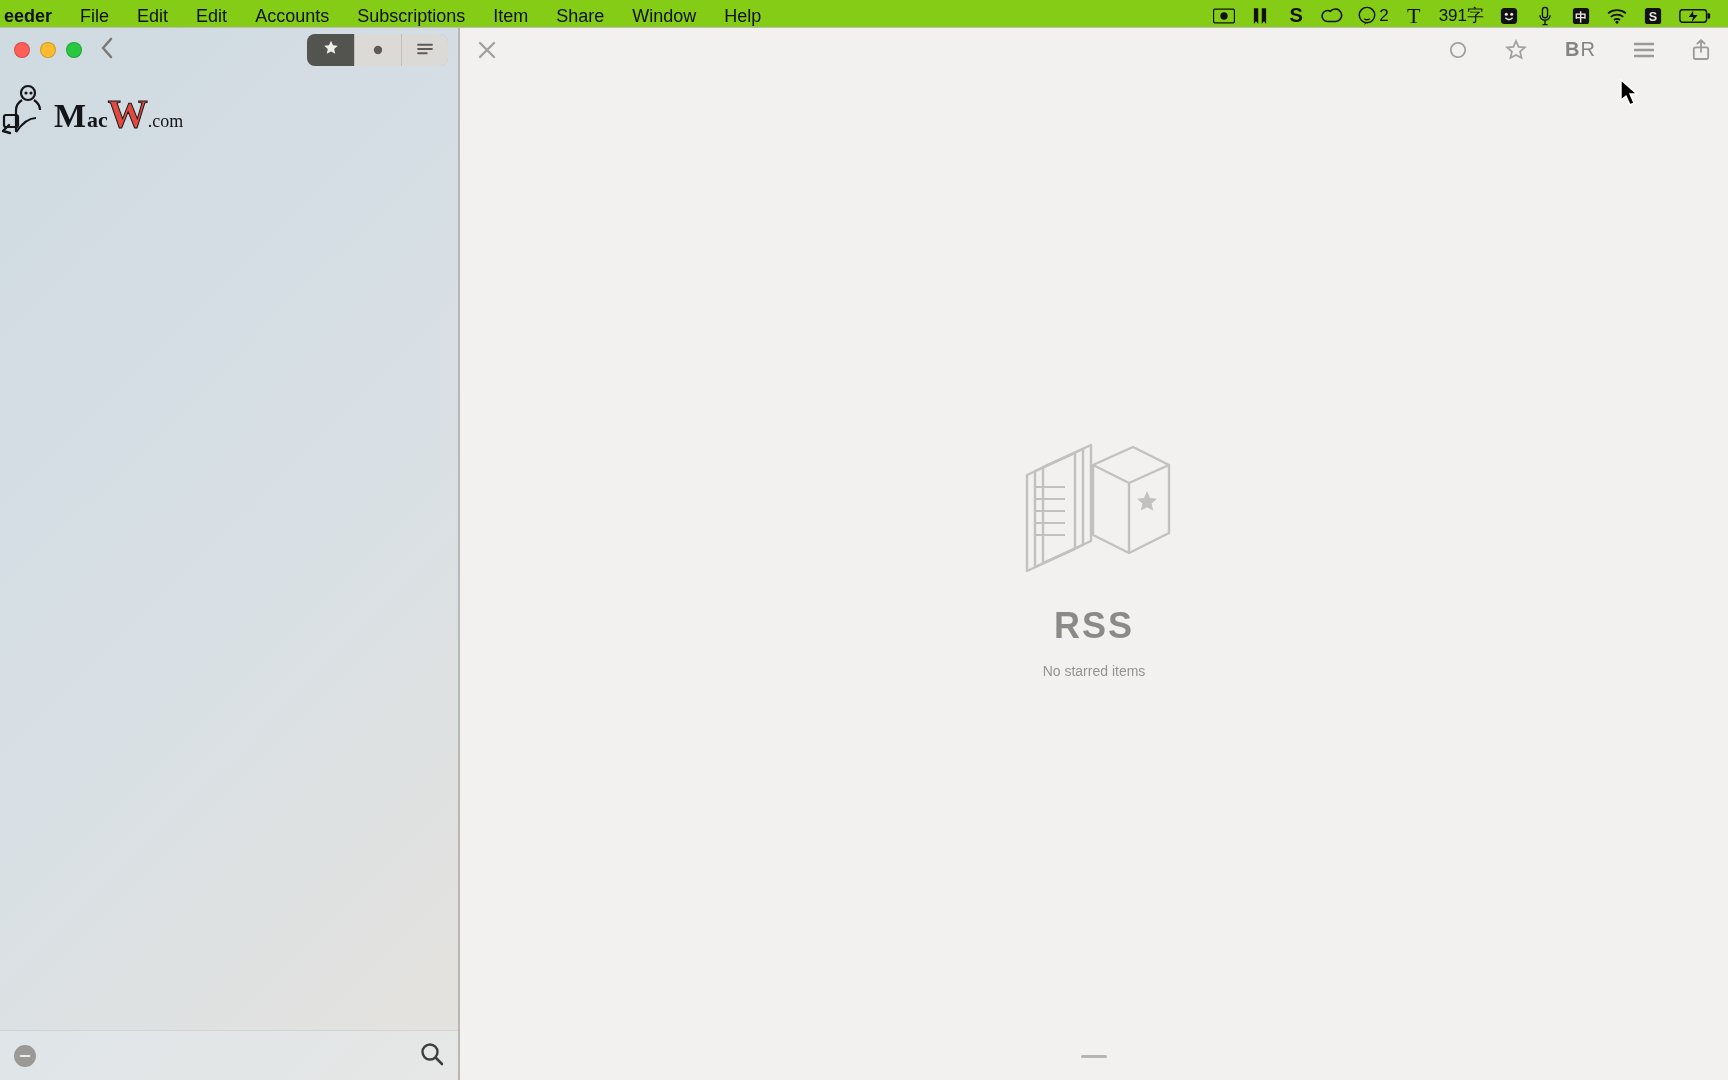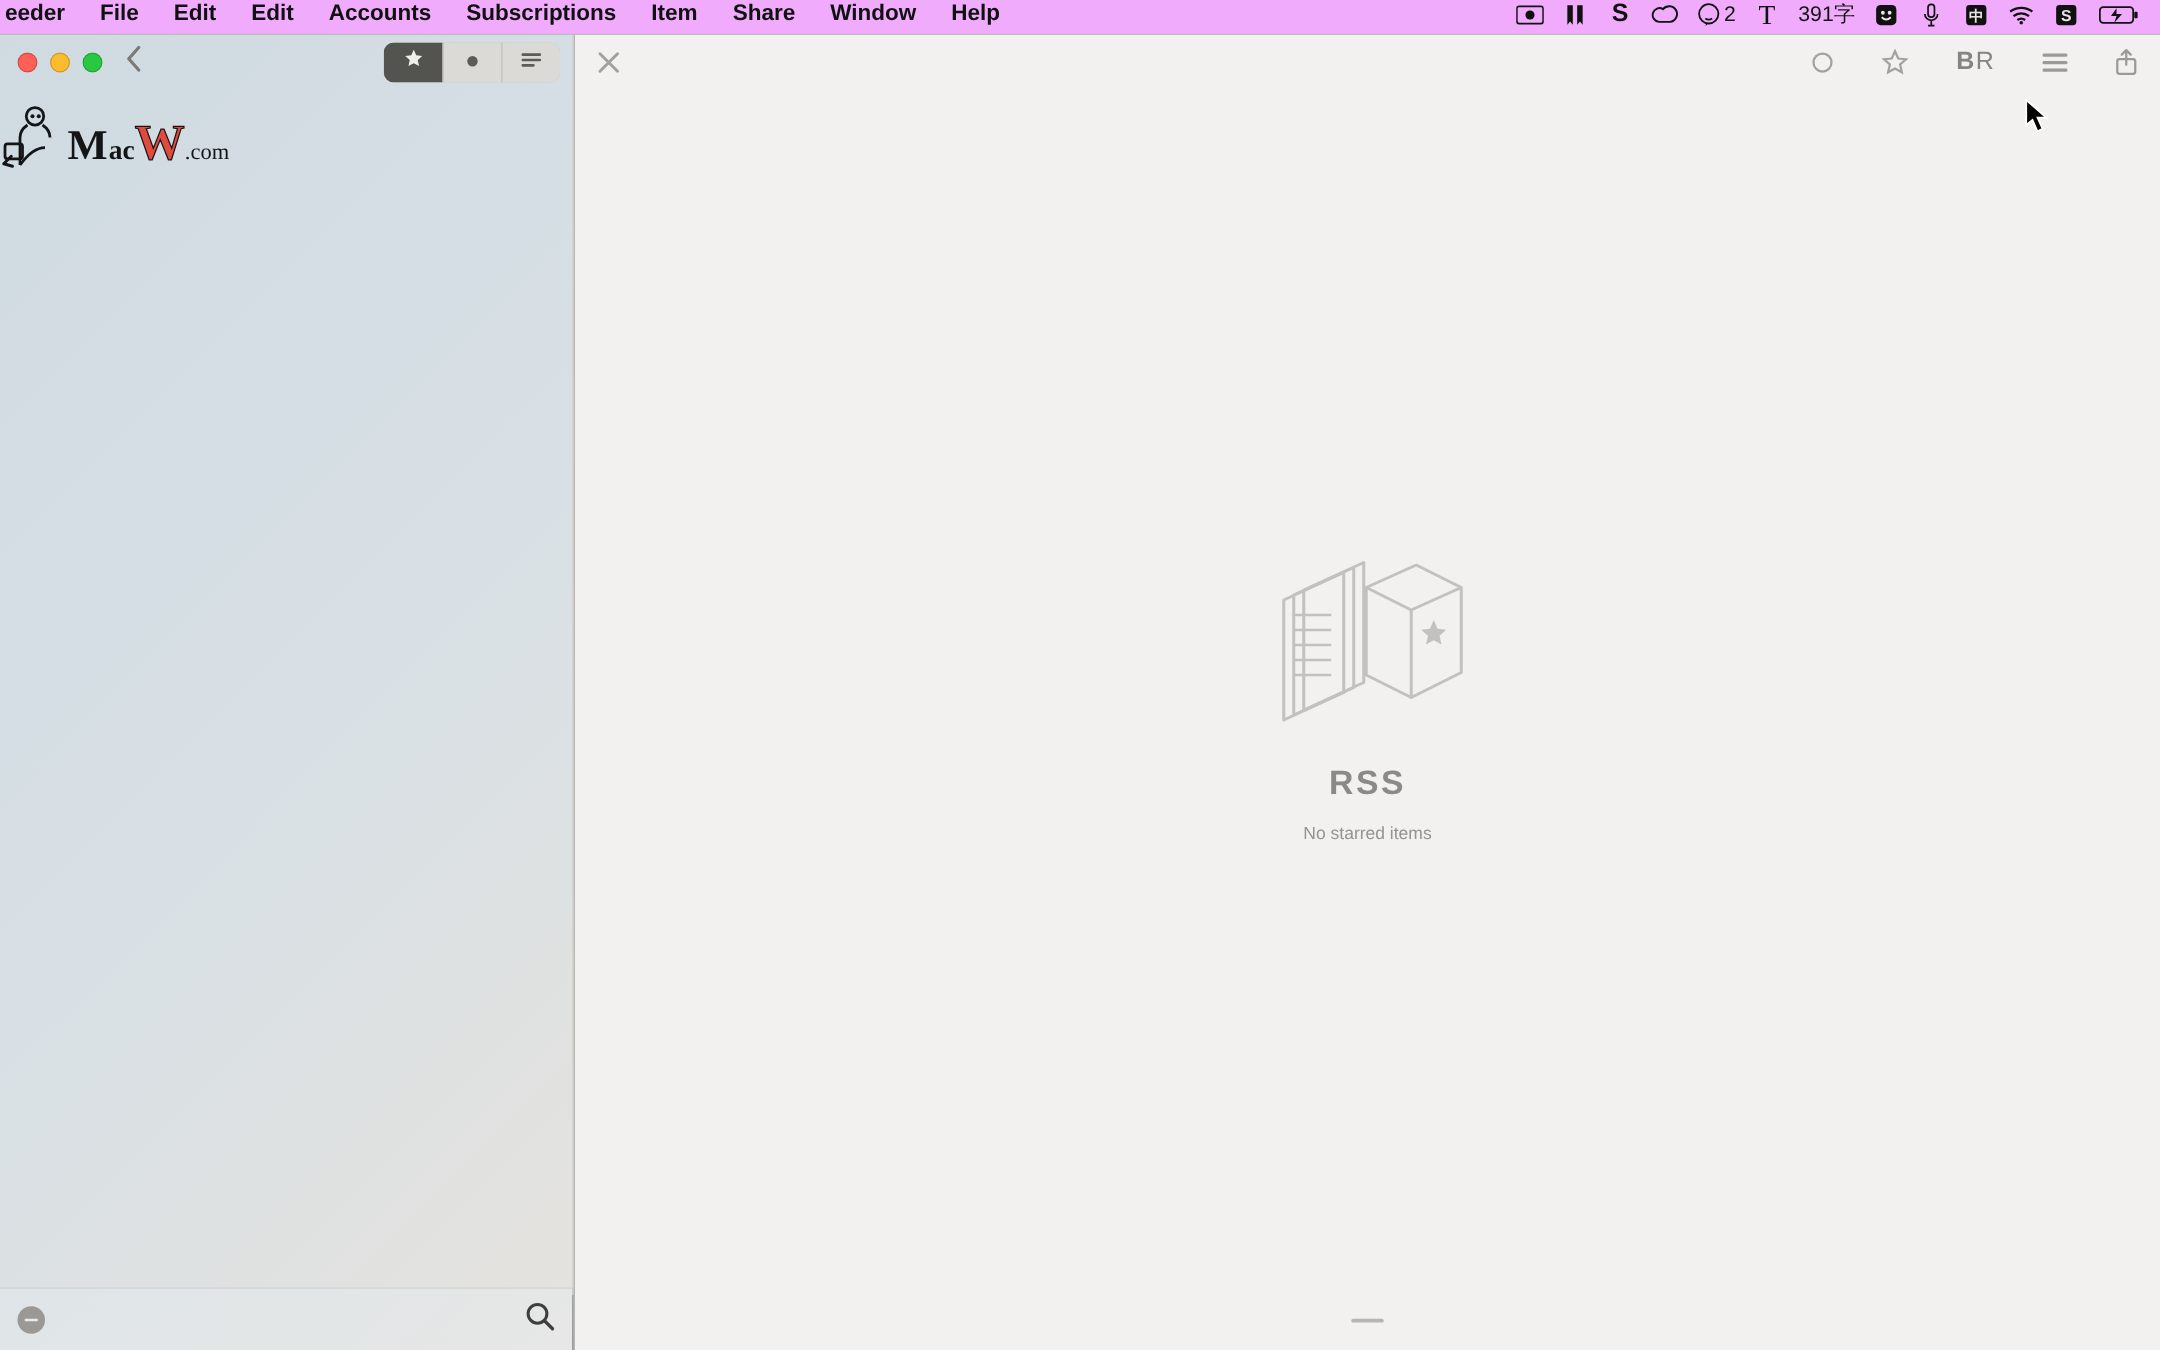--- a/index.html
+++ b/index.html
@@ -20,30 +20,30 @@
     --sky1: #cfdae1;
     --sky2: #d8e0e5;
     --sky3: #e4e2de;
   }
   * { box-sizing: border-box; font-family: -apple-system, "Helvetica Neue", Helvetica, Arial, sans-serif; }
   html, body { margin:0; padding:0; width:var(--w); height:var(--h); overflow:hidden; }
 
   
   .menubar {
     position:absolute; top:0; left:0; right:0; height:var(--menubar-h);
-    background:#f0abfc;
-    display:flex; align-items:flex-start;
+    background:#84cc16;
+    display:flex; align-items:flex-end;
     font-size:18px; color:#111;
     padding:0 8px 0 0;
     border-bottom:1px solid #bdbbb8;
     z-index:100;
   }
   .menubar .left { display:flex; align-items:center; gap:0; }
   .menubar .appname { font-weight:700; padding:0 14px 0 4px; }
-  .menubar .mi { padding:0 14px; cursor:default;font-weight:bold; }
+  .menubar .mi { padding:0 14px; cursor:default; }
   .menubar .spacer { flex:1; }
   .menubar .right { display:flex; align-items:center; gap:14px; padding-right:8px; }
   .menubar .right span, .menubar .right svg { color:#111; }
   .status-txt { font-size:17px; }
   .icn { width:22px; height:22px; display:inline-flex; align-items:center; justify-content:center; }
 
   
   .appwin {
     position:absolute;
     top:var(--menubar-h);
@@ -120,21 +120,21 @@
   .tb-ic { color:#9b9a97; display:flex; align-items:center; justify-content:center; cursor:default; }
   .tb-br { font-size:20px; font-weight:700; color:#858482; letter-spacing:1px; }
   .tb-br .r { font-weight:400; }
 
   .empty {
     position:absolute; top:0; left:0; right:0; bottom:0;
     display:flex; flex-direction:column; align-items:center; justify-content:center;
     gap:16px;
     color:#bfbebb;
   }
-  .empty h2 { margin:6px 0 0; font-size:27px; font-weight:800; letter-spacing:2px; color:#8b8a87; }
+  .empty h2 { margin:6px 0 0; font-size:36px; font-weight:800; letter-spacing:2px; color:#8b8a87; }
   .empty p { margin:0; font-size:14px; color:#949391; }
 
   .bottom-handle {
     position:absolute; left:50%; transform:translateX(-50%); bottom:22px;
     width:26px; height:3px; background:#b6b5b2; border-radius:2px;
   }
 
   
   .dock-sliver {
     position:absolute; left:0; right:0; bottom:0; height:44px;

